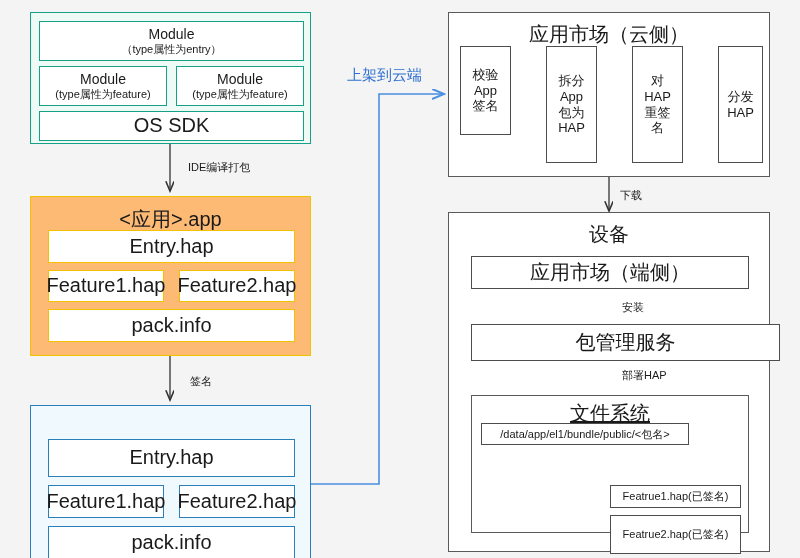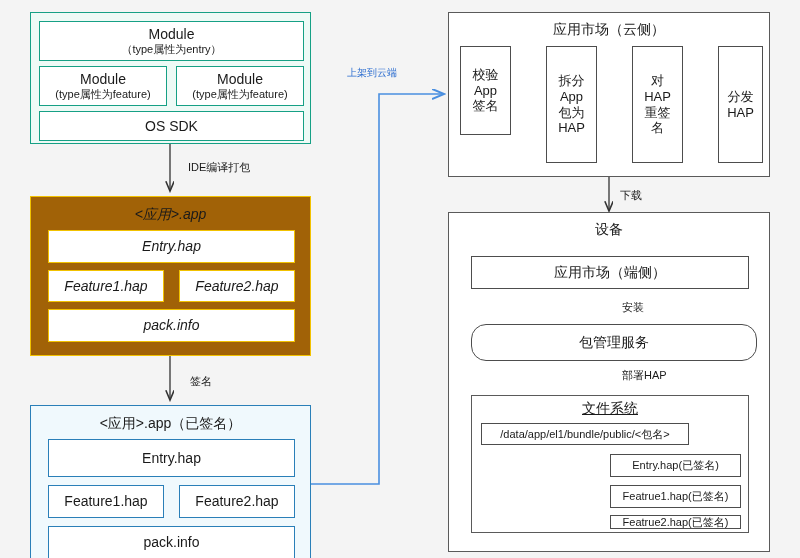--- a/index.html
+++ b/index.html
@@ -20,43 +20,43 @@
     display:flex;align-items:center;justify-content:center;
     text-align:center;line-height:1.18;
     background:#ffffff;
   }
 
   
   .grp-teal{border:1.6px solid #16a085;background:#eefaf6;}
   .box-teal{border:1.4px solid #16a085;background:#ffffff;}
 
   
-  .grp-yellow{border:1.6px solid #f2c200;background:#a16207;font-style:italic;}
+  .grp-yellow{border:1.6px solid #f2c200;background:#fdba74;}
   .box-yellow{border:1.4px solid #f2c200;background:#ffffff;}
 
   
   .grp-blue{border:1.6px solid #2a7fb8;background:#f0f9fd;}
   .box-blue{border:1.4px solid #2a7fb8;background:#ffffff;}
 
   
   .grp-grey{border:1.8px solid #5a5a5a;background:#ffffff;}
   .box-grey{border:1.5px solid #4d4d4d;background:#ffffff;}
 
   .grp-title{
     position:absolute;left:0;right:0;text-align:center;
     font-size:14px;color:#1a1a1a;
   }
 
   .lbl{position:absolute;font-size:13px;color:#1a1a1a;white-space:nowrap;}
-  .lbl-blue{color:#2f6fd0;font-size:10px;}
+  .lbl-blue{color:#2f6fd0;font-size:15px;}
 
   .svg-layer{position:absolute;left:0;top:0;width:800px;height:558px;pointer-events:none;}
 
   .t13{font-size:11px;}
-  .t14{font-size:14px;}
+  .t14{font-size:20px;}
   .t12{font-size:11px;}
   .stack{display:block;}
   .stack .l1{display:block;font-size:14px;}
   .stack .l2{display:block;font-size:11px;margin-top:1px;}
   .vstack{display:block;font-size:13px;line-height:1.2;}
 </style>
 </head>
 <body>
 
 <div id="canvas">
@@ -146,21 +146,20 @@
       <span>Feature2.hap</span>
     </div>
     <div class="abs node box-yellow t14" style="left:17px;top:112px;width:247px;height:33px;">
       <span>pack.info</span>
     </div>
   </div>
 
   <div class="lbl t13" style="left:190px;top:374px;">签名</div>
 
   <div class="abs grp-blue" style="left:30px;top:405px;width:281px;height:160px;">
-    <div class="grp-title t14" style="top:9px;">&lt;应用&gt;.app（已签名）</div>
     <div class="abs node box-blue t14" style="left:17px;top:33px;width:247px;height:38px;">
       <span>Entry.hap</span>
     </div>
     <div class="abs node box-blue t14" style="left:17px;top:79px;width:116px;height:33px;">
       <span>Feature1.hap</span>
     </div>
     <div class="abs node box-blue t14" style="left:148px;top:79px;width:116px;height:33px;">
       <span>Feature2.hap</span>
     </div>
     <div class="abs node box-blue t14" style="left:17px;top:120px;width:247px;height:33px;">
@@ -199,36 +198,33 @@
 
   <div class="abs grp-grey" style="left:448px;top:212px;width:322px;height:340px;">
     <div class="grp-title t14" style="top:8px;">设备</div>
 
     <div class="abs node box-grey t14" style="left:22px;top:43px;width:278px;height:33px;">
       <span>应用市场（端侧）</span>
     </div>
 
     <div class="lbl t13" style="left:173px;top:87px;">安装</div>
 
-    <div class="abs node box-grey t14" style="left:22px;top:111px;width:286px;height:37px;border-radius:15px;">
+    <div class="abs node box-grey t14" style="left:22px;top:111px;width:309px;height:37px;">
       <span>包管理服务</span>
     </div>
 
     <div class="lbl t13" style="left:173px;top:155px;">部署HAP</div>
 
     <div class="abs grp-grey" style="left:22px;top:182px;width:278px;height:138px;">
       <div class="grp-title t14" style="top:4px;text-decoration:underline;">文件系统</div>
       <div class="abs node box-grey t12" style="left:9px;top:27px;width:208px;height:22px;">
         <span>/data/app/el1/bundle/public/&lt;包名&gt;</span>
       </div>
-      <div class="abs node box-grey t12" style="left:138px;top:58px;width:131px;height:23px;">
-        <span>Entry.hap(已签名)</span>
-      </div>
       <div class="abs node box-grey t12" style="left:138px;top:89px;width:131px;height:23px;">
         <span>Featrue1.hap(已签名)</span>
       </div>
-      <div class="abs node box-grey t12" style="left:138px;top:119px;width:131px;height:14px;">
+      <div class="abs node box-grey t12" style="left:138px;top:119px;width:131px;height:39px;">
         <span>Featrue2.hap(已签名)</span>
       </div>
     </div>
   </div>
 
 </div>
 
 </body></html>

